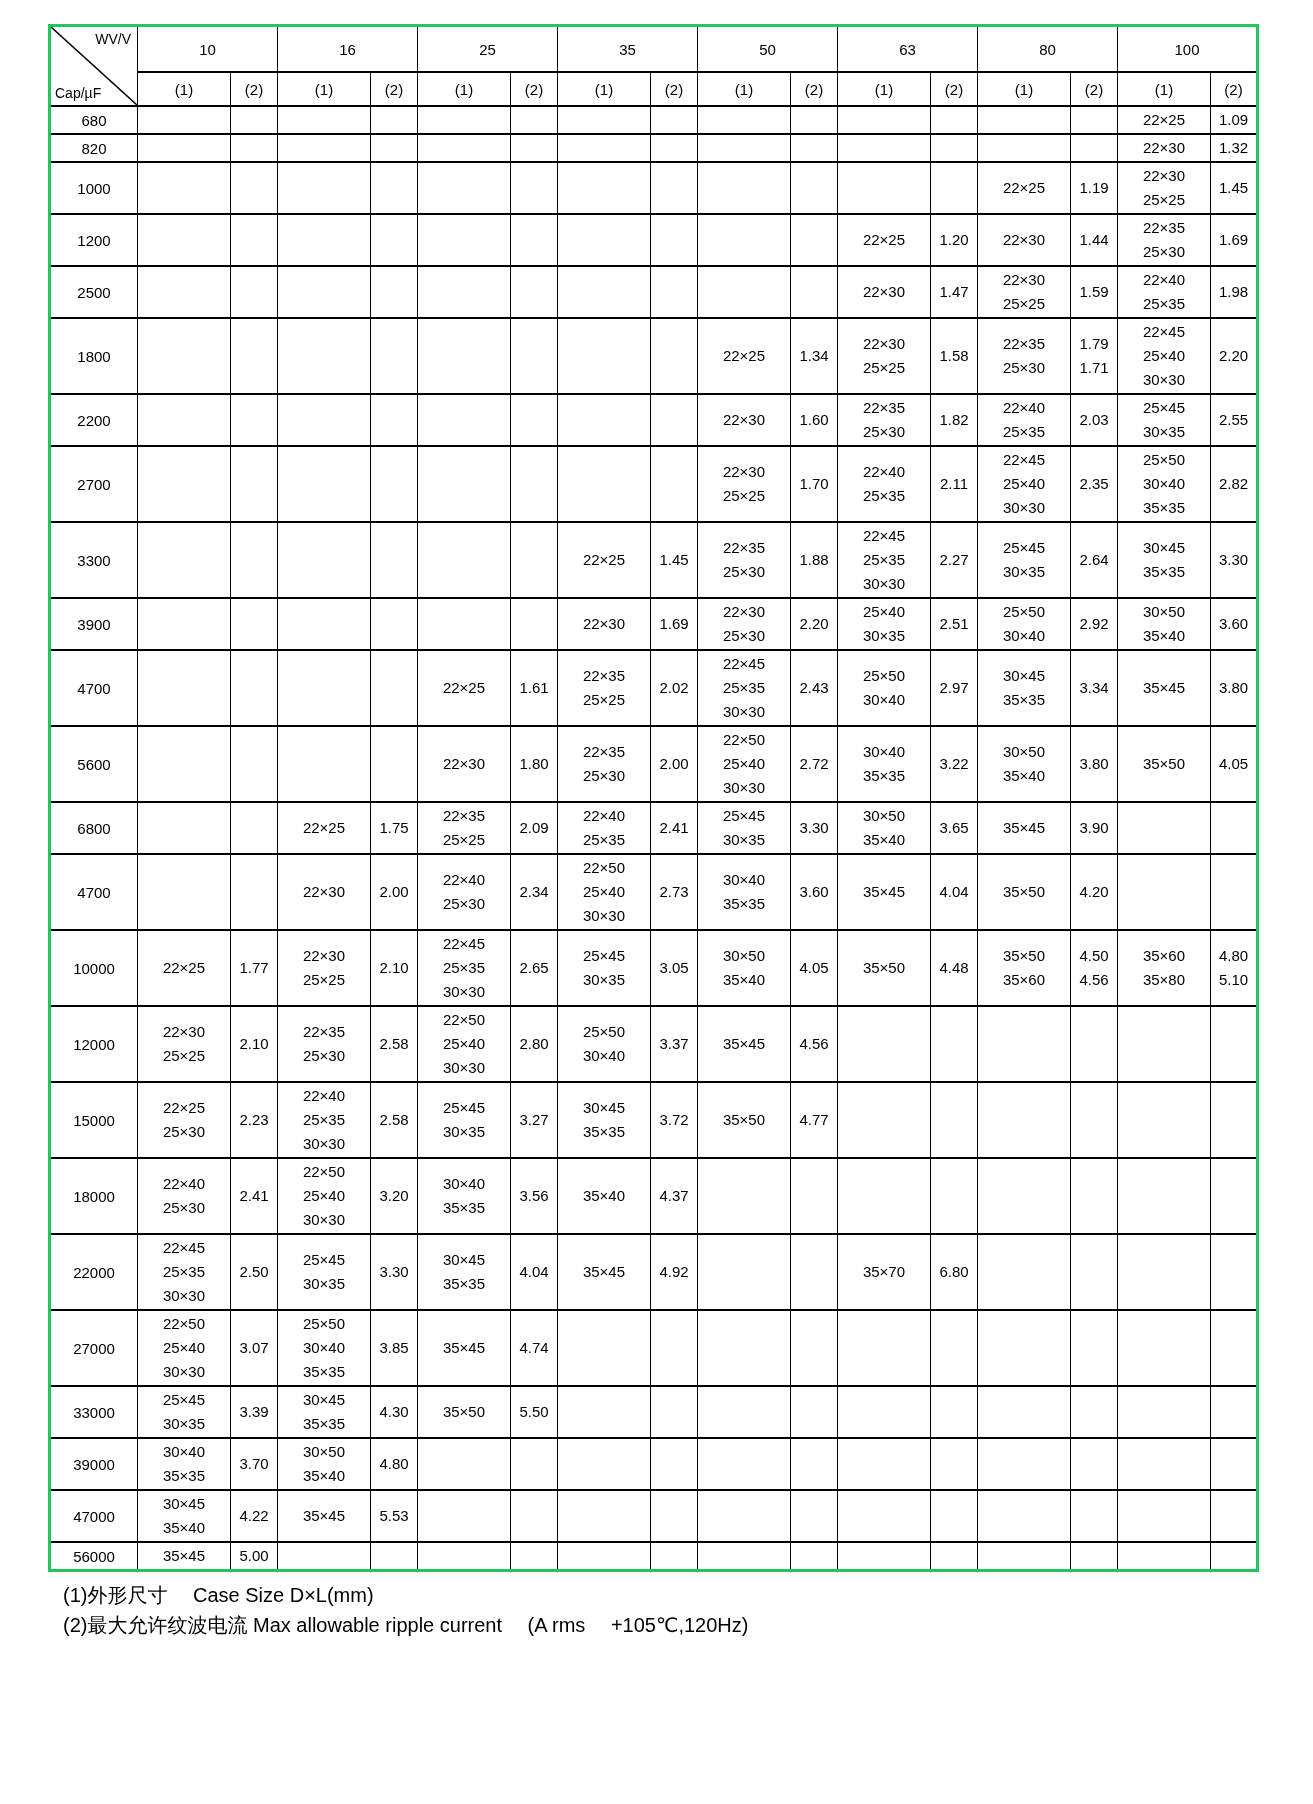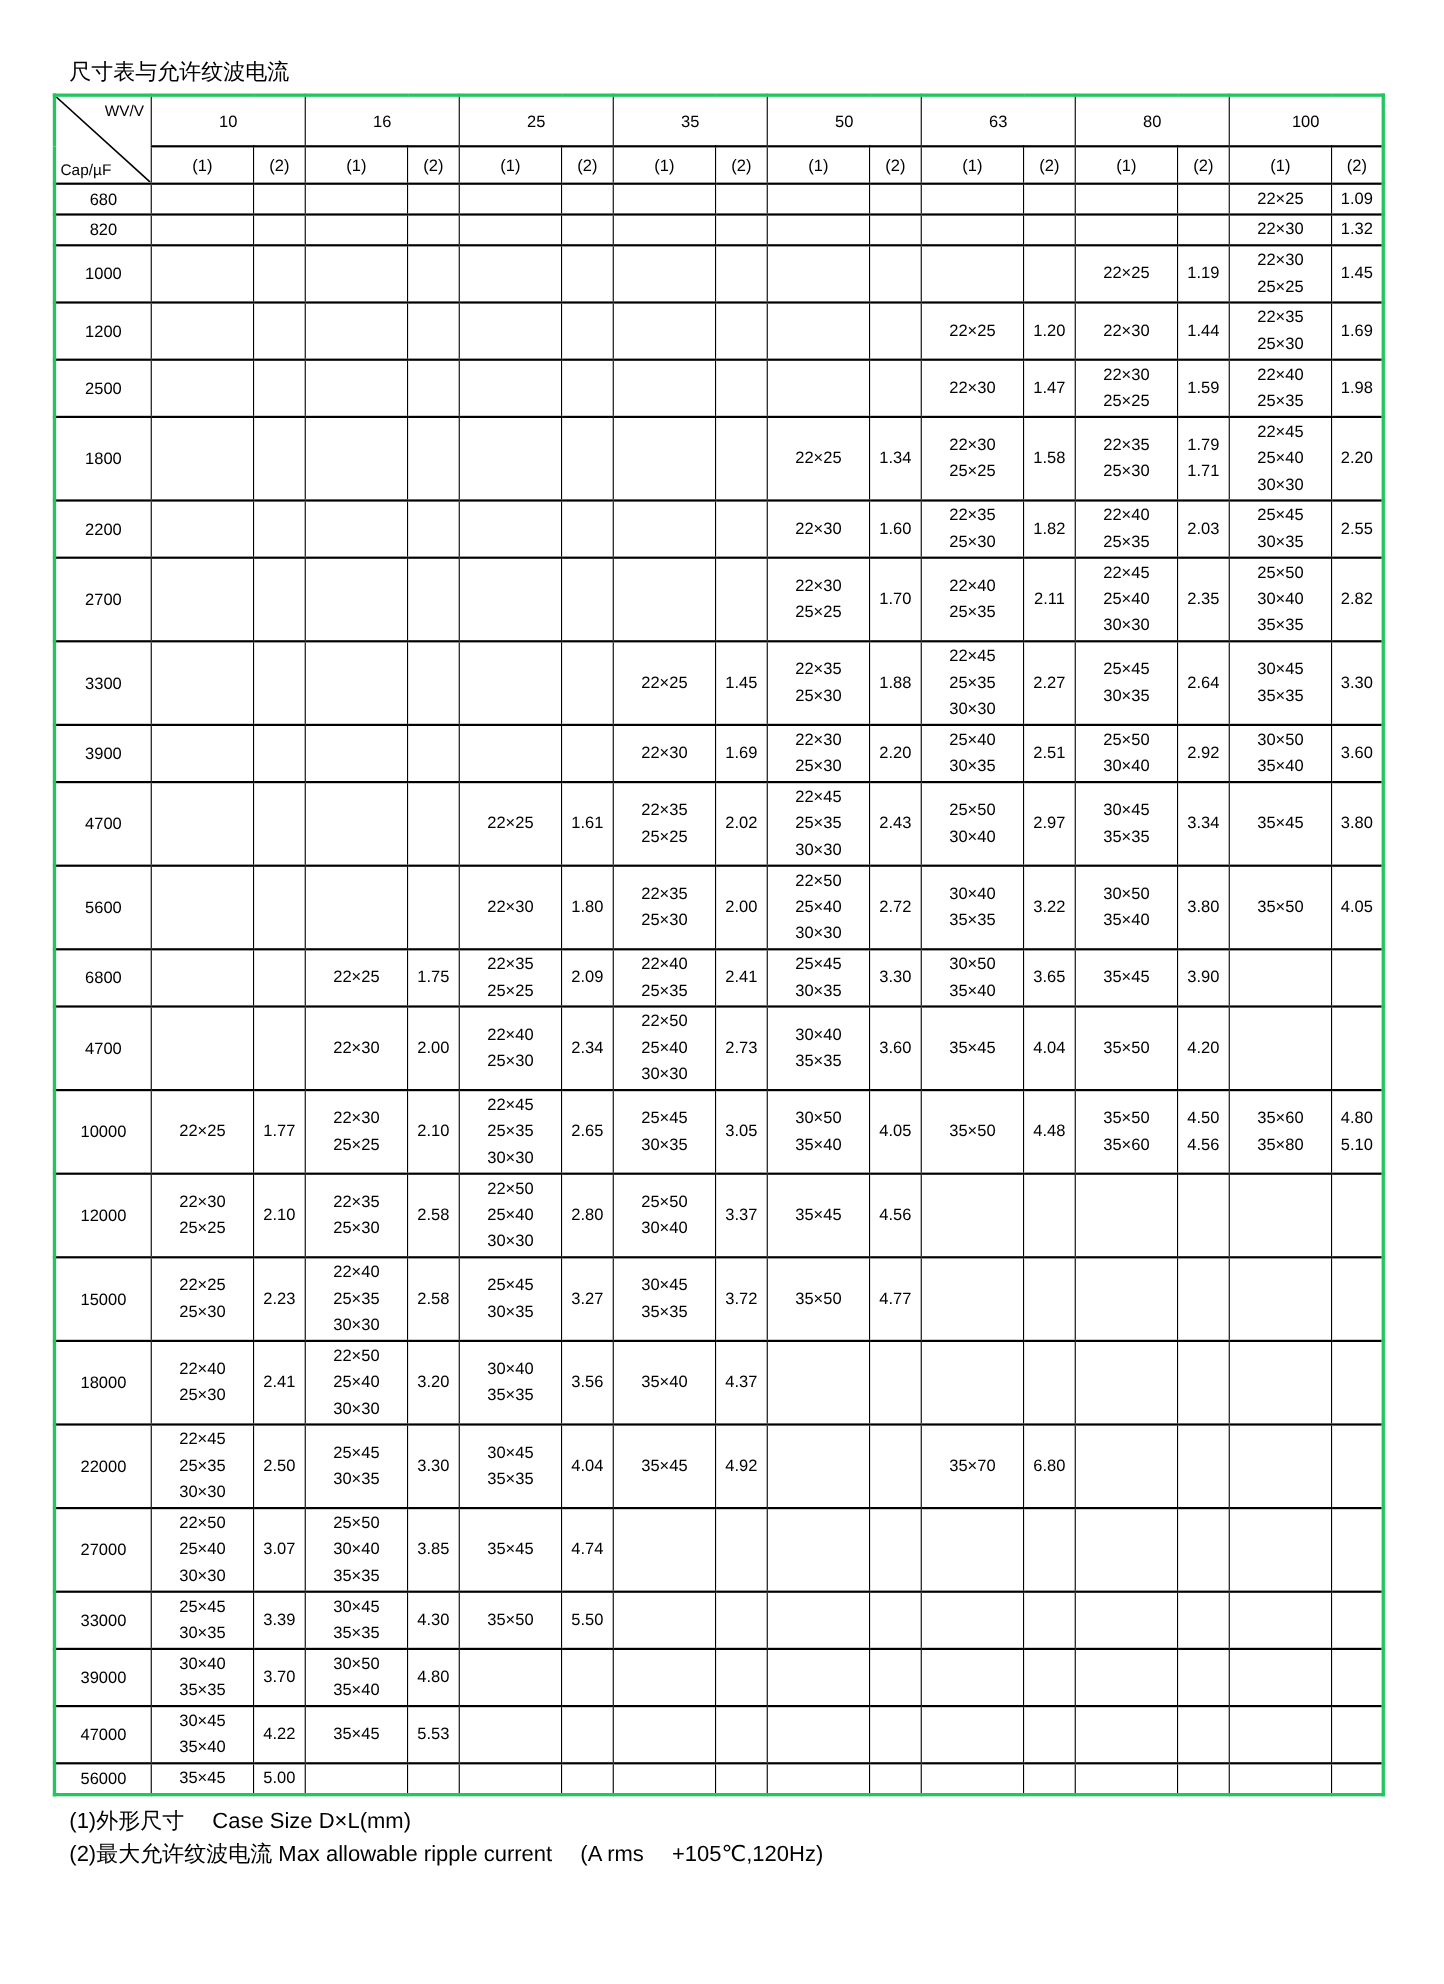--- a/index.html
+++ b/index.html
@@ -60,21 +60,20 @@
   
   .notes{margin:8px 0 0 15px;}
   .note-line{font-size:20px; line-height:30px;}
 </style>
 </head>
 <body>
 
 <div class="page">
 
 
-  <div class="sec-cn">尺寸表与允许纹波电流</div>
 
   <table class="dim">
     <colgroup id="cols">
         <col style="width: 88px;">
         <col style="width: 93px;">
         <col style="width: 47px;">
         <col style="width: 93px;">
         <col style="width: 47px;">
         <col style="width: 93px;">
         <col style="width: 47px;">

